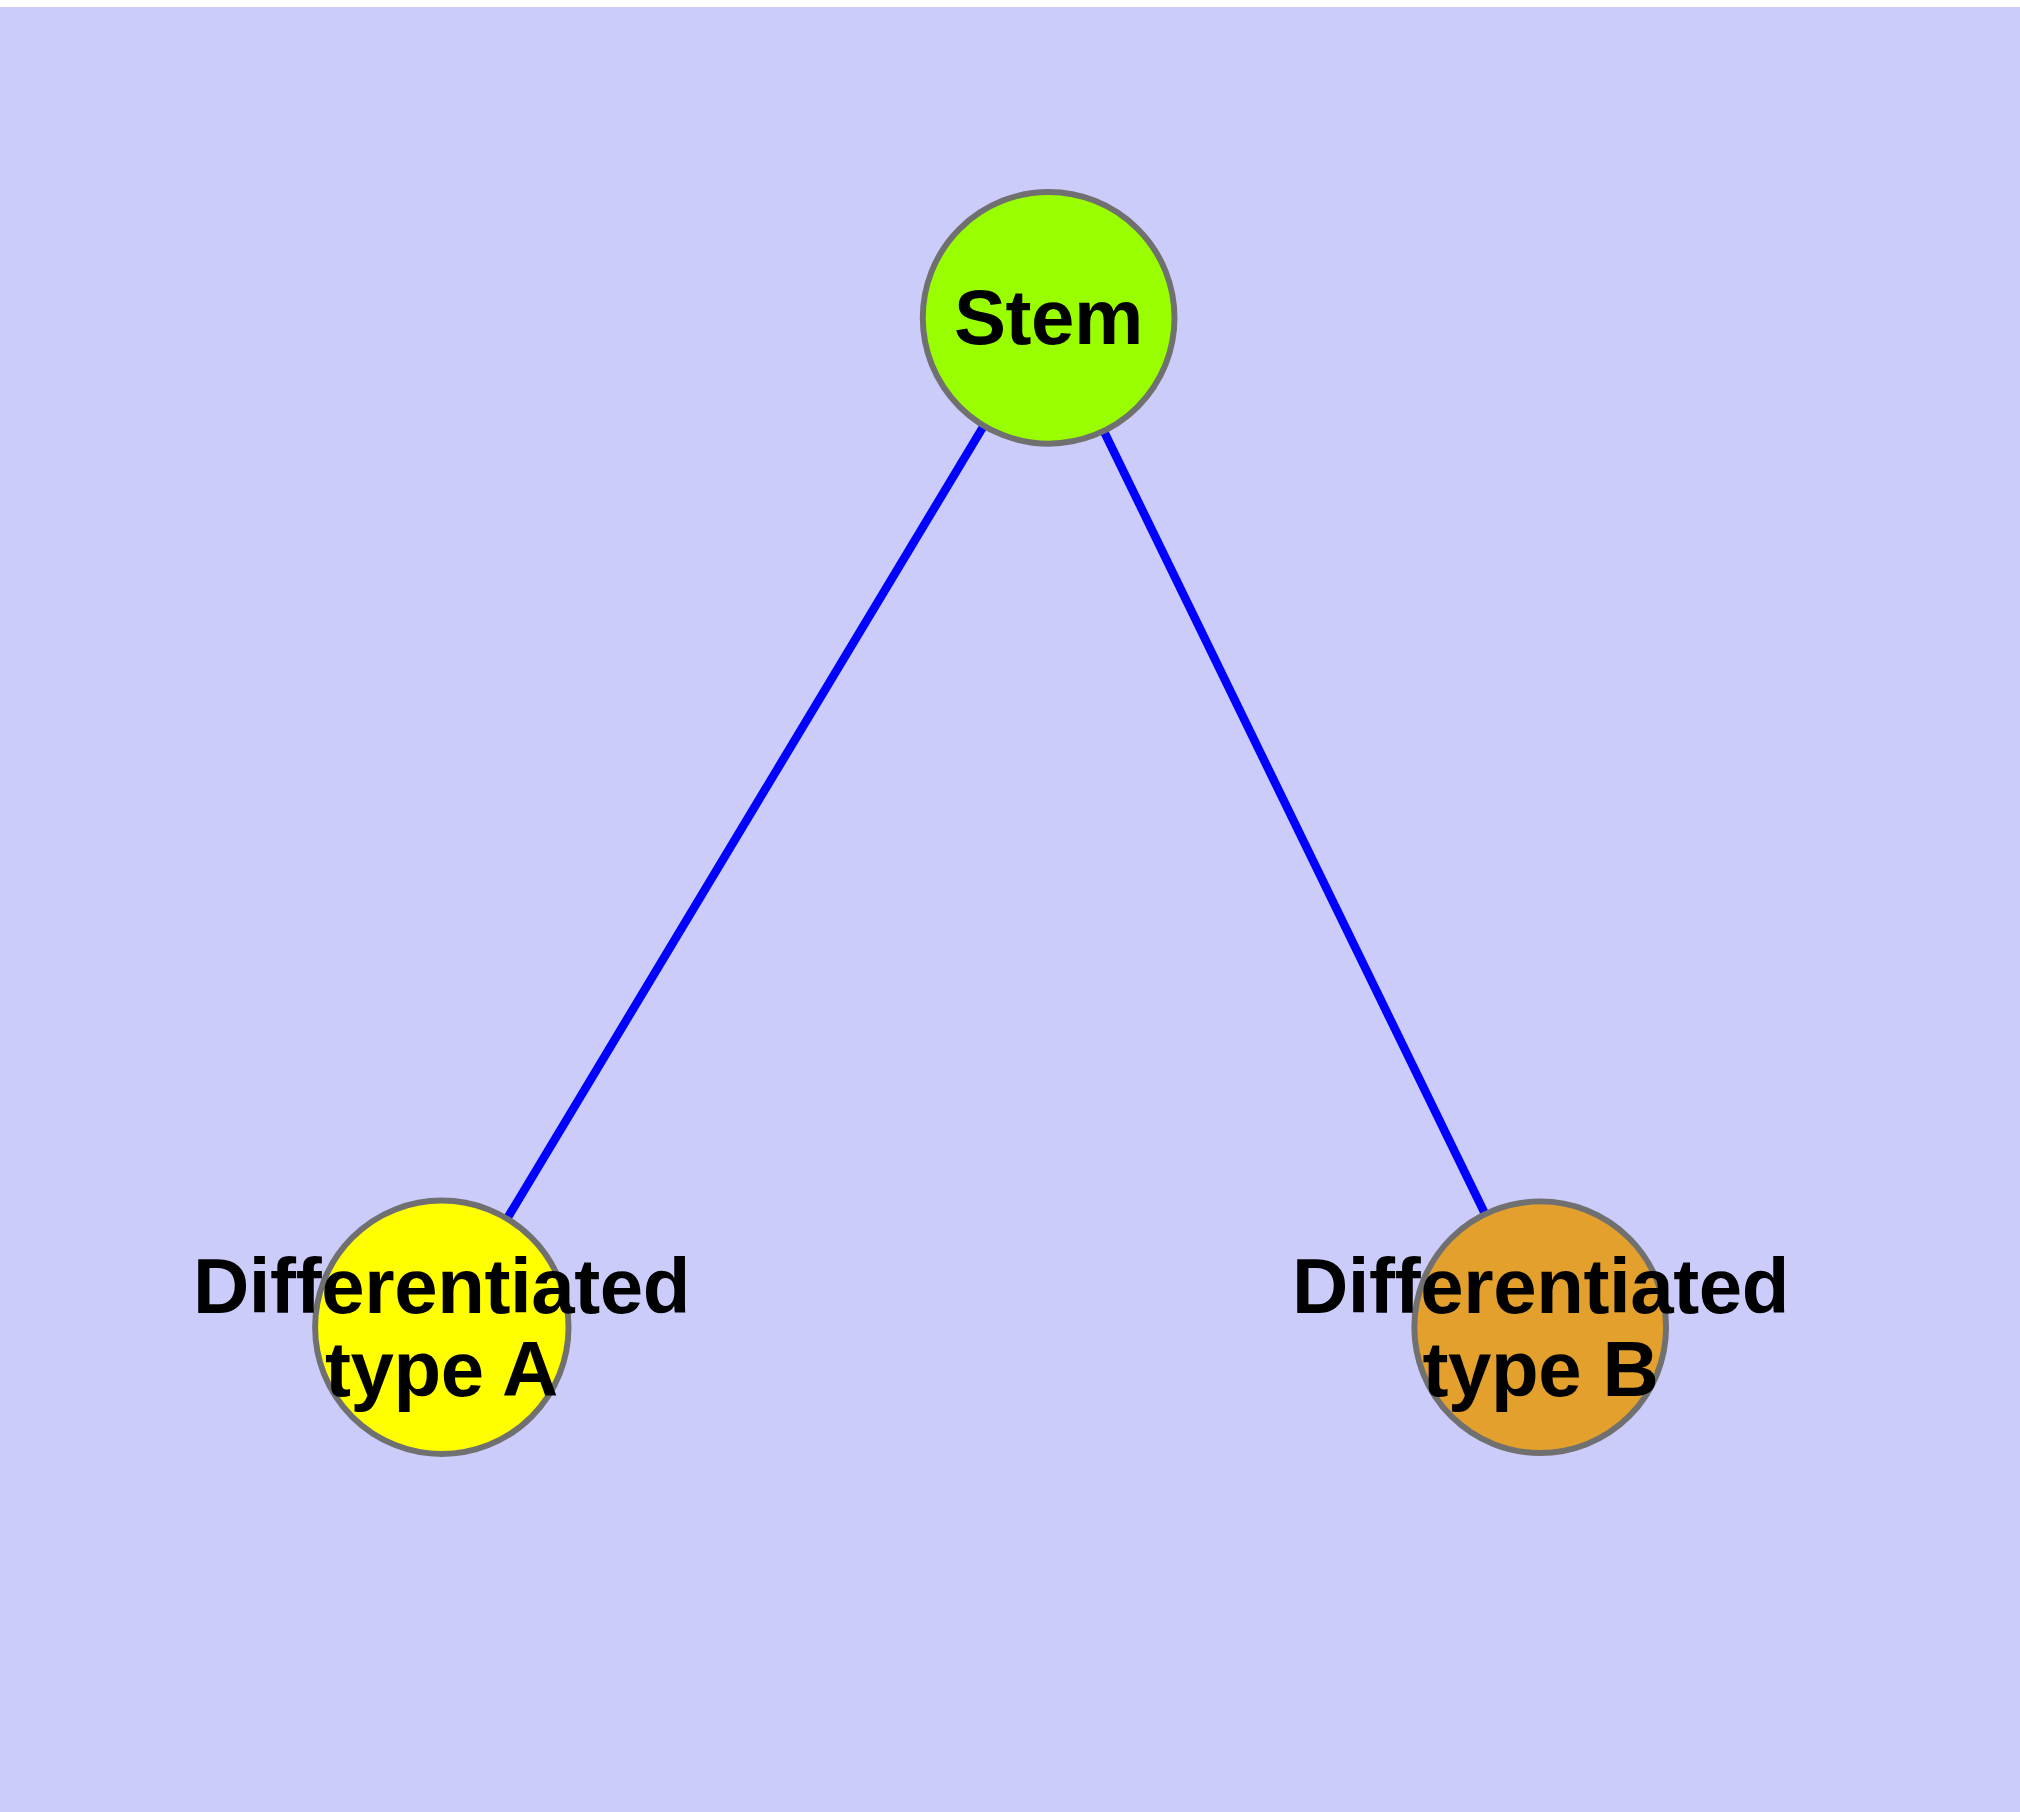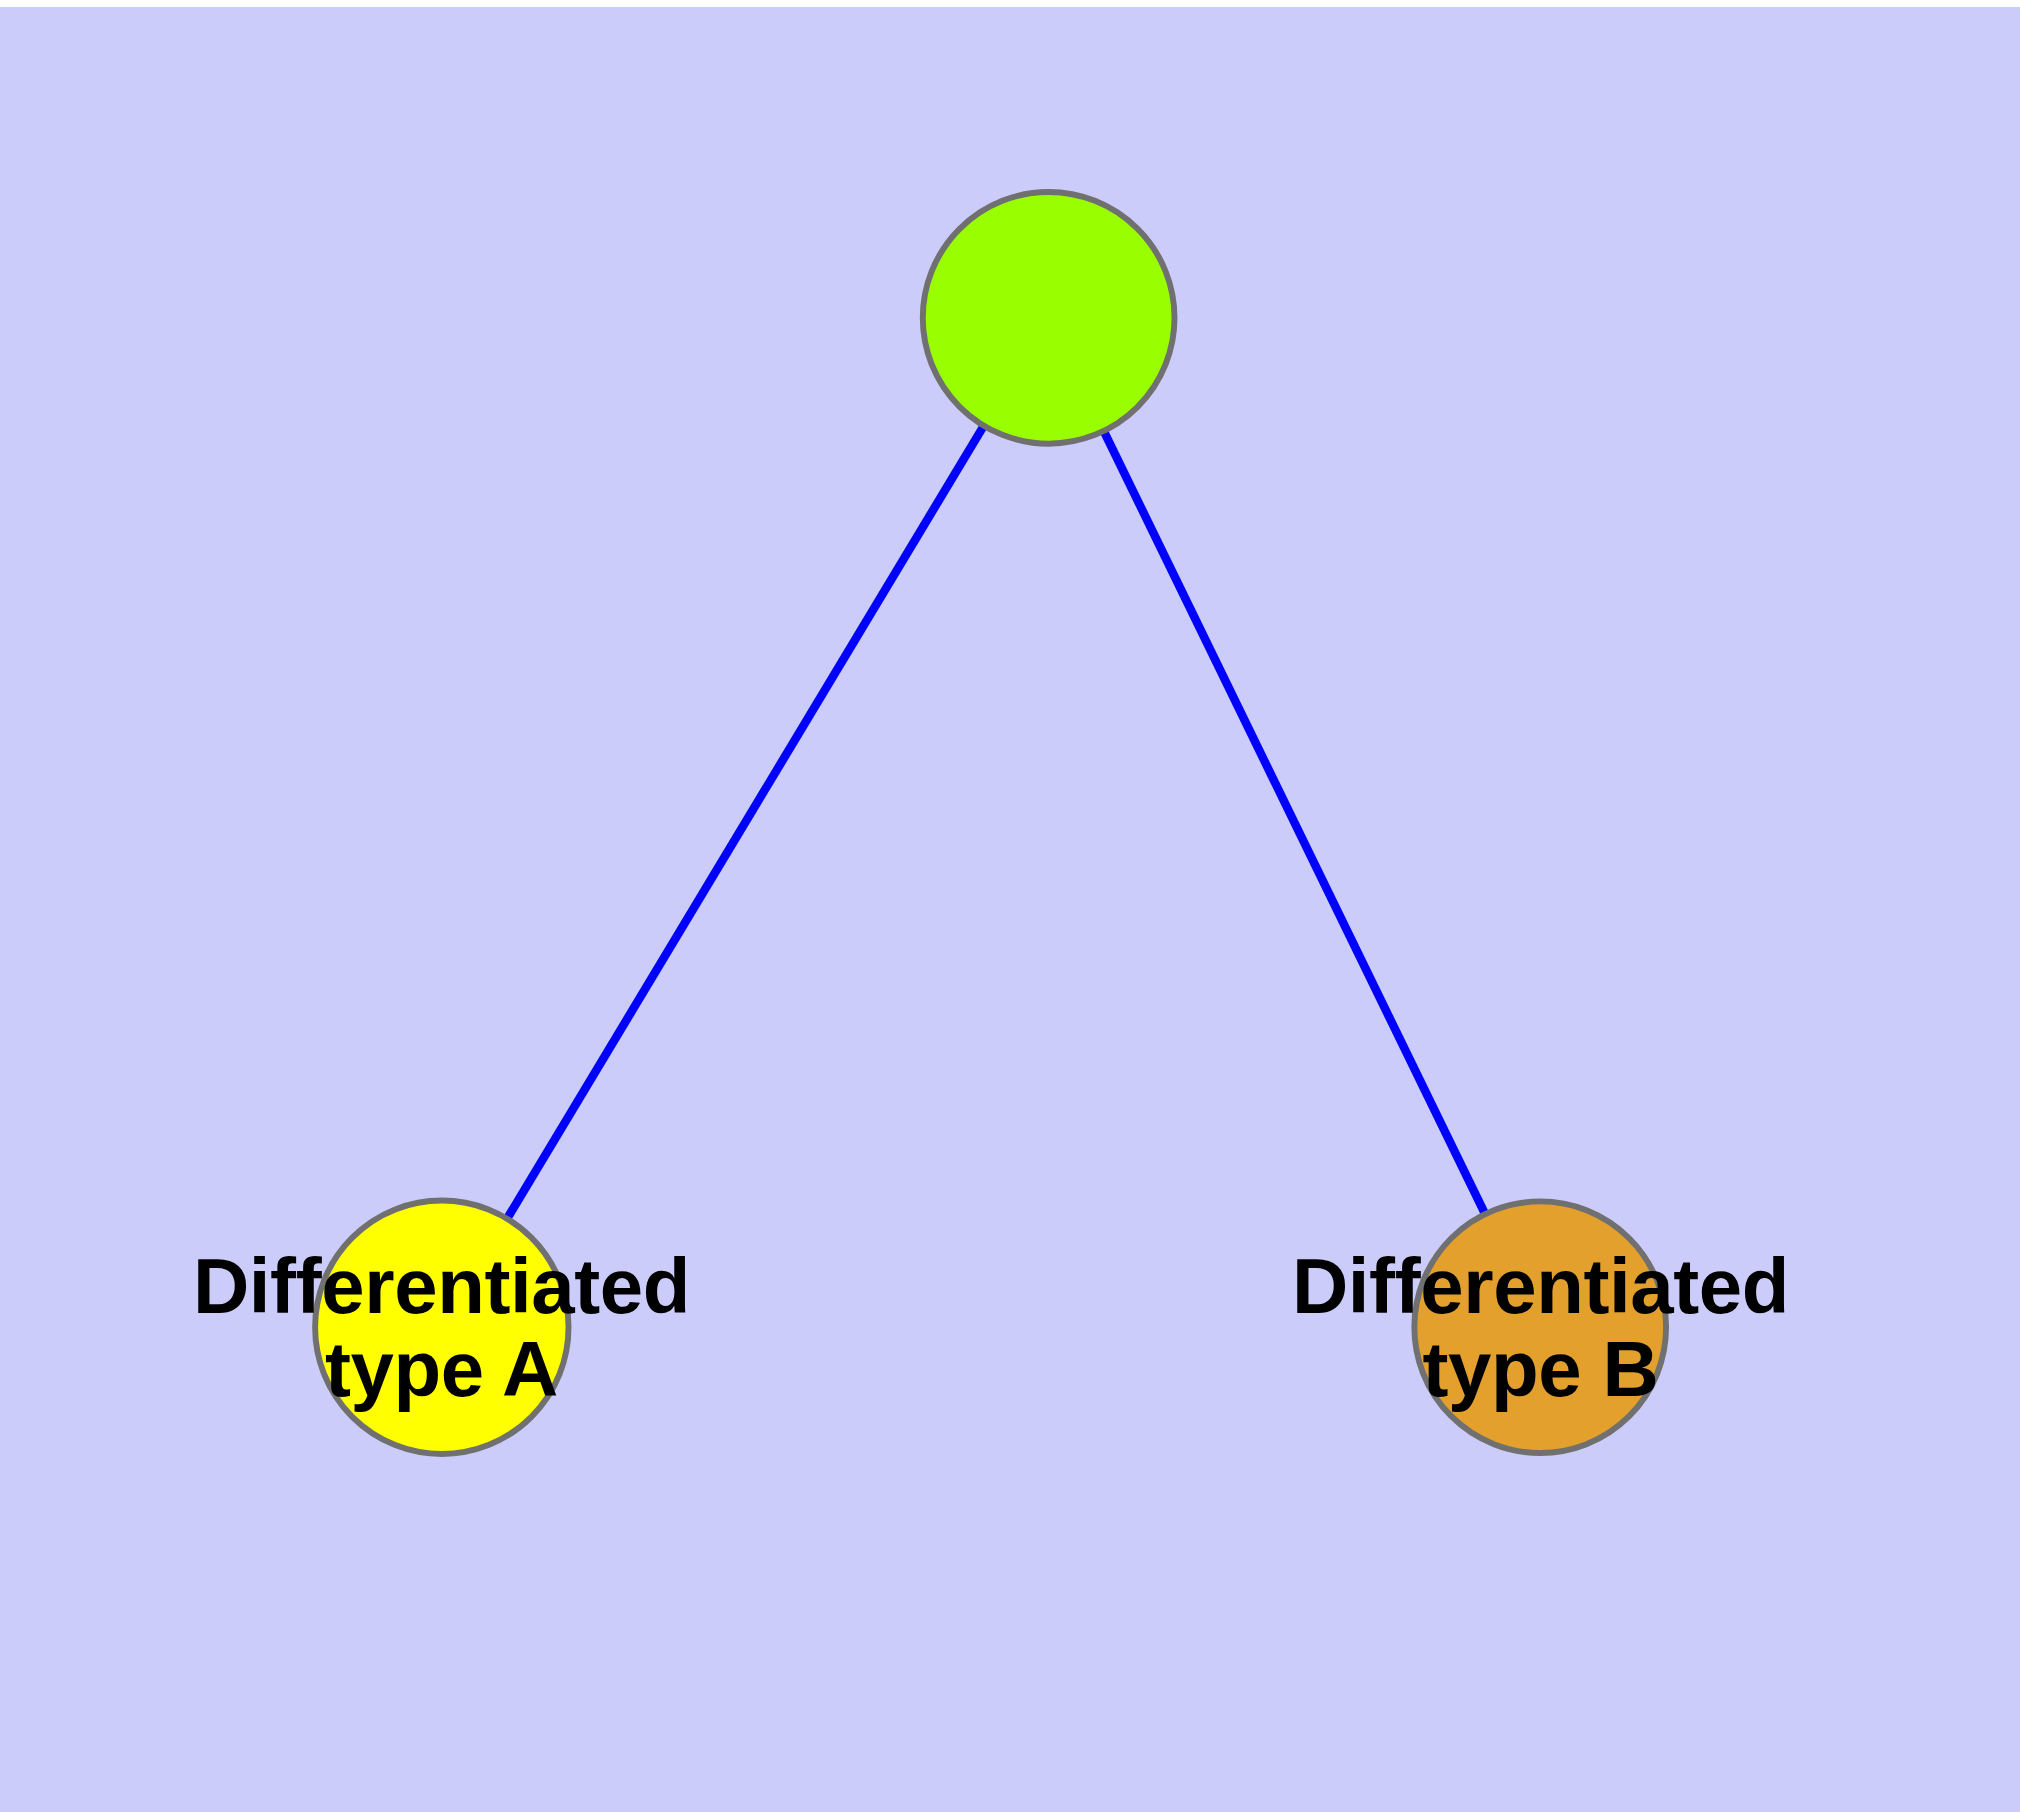--- a/index.html
+++ b/index.html
@@ -75,20 +75,21 @@
     </g>
 
     <g>
       <circle id="node-stem" cx="1237" cy="375" r="148.5" fill="#99ff00" stroke="#707070" stroke-width="7"></circle>
       <circle id="node-diff-a" cx="521" cy="1566" r="149.5" fill="#ffff00" stroke="#707070" stroke-width="7"></circle>
       <circle id="node-diff-b" cx="1817" cy="1566" r="148.5" fill="#e3a02c" stroke="#707070" stroke-width="7"></circle>
     </g>
 
   </svg>
 
+  <div class="node-label" id="label-stem" style="left: 794px; top: 276px;">Stem</div>
 
   <div class="node-label" id="label-diff-a" style="left: 187px; top: 1245px;">Differentiated
 type A</div>
 
   <div class="node-label" id="label-diff-b" style="left: 1286px; top: 1245px;">Differentiated
 type B</div>
 
 </div>
 
 

